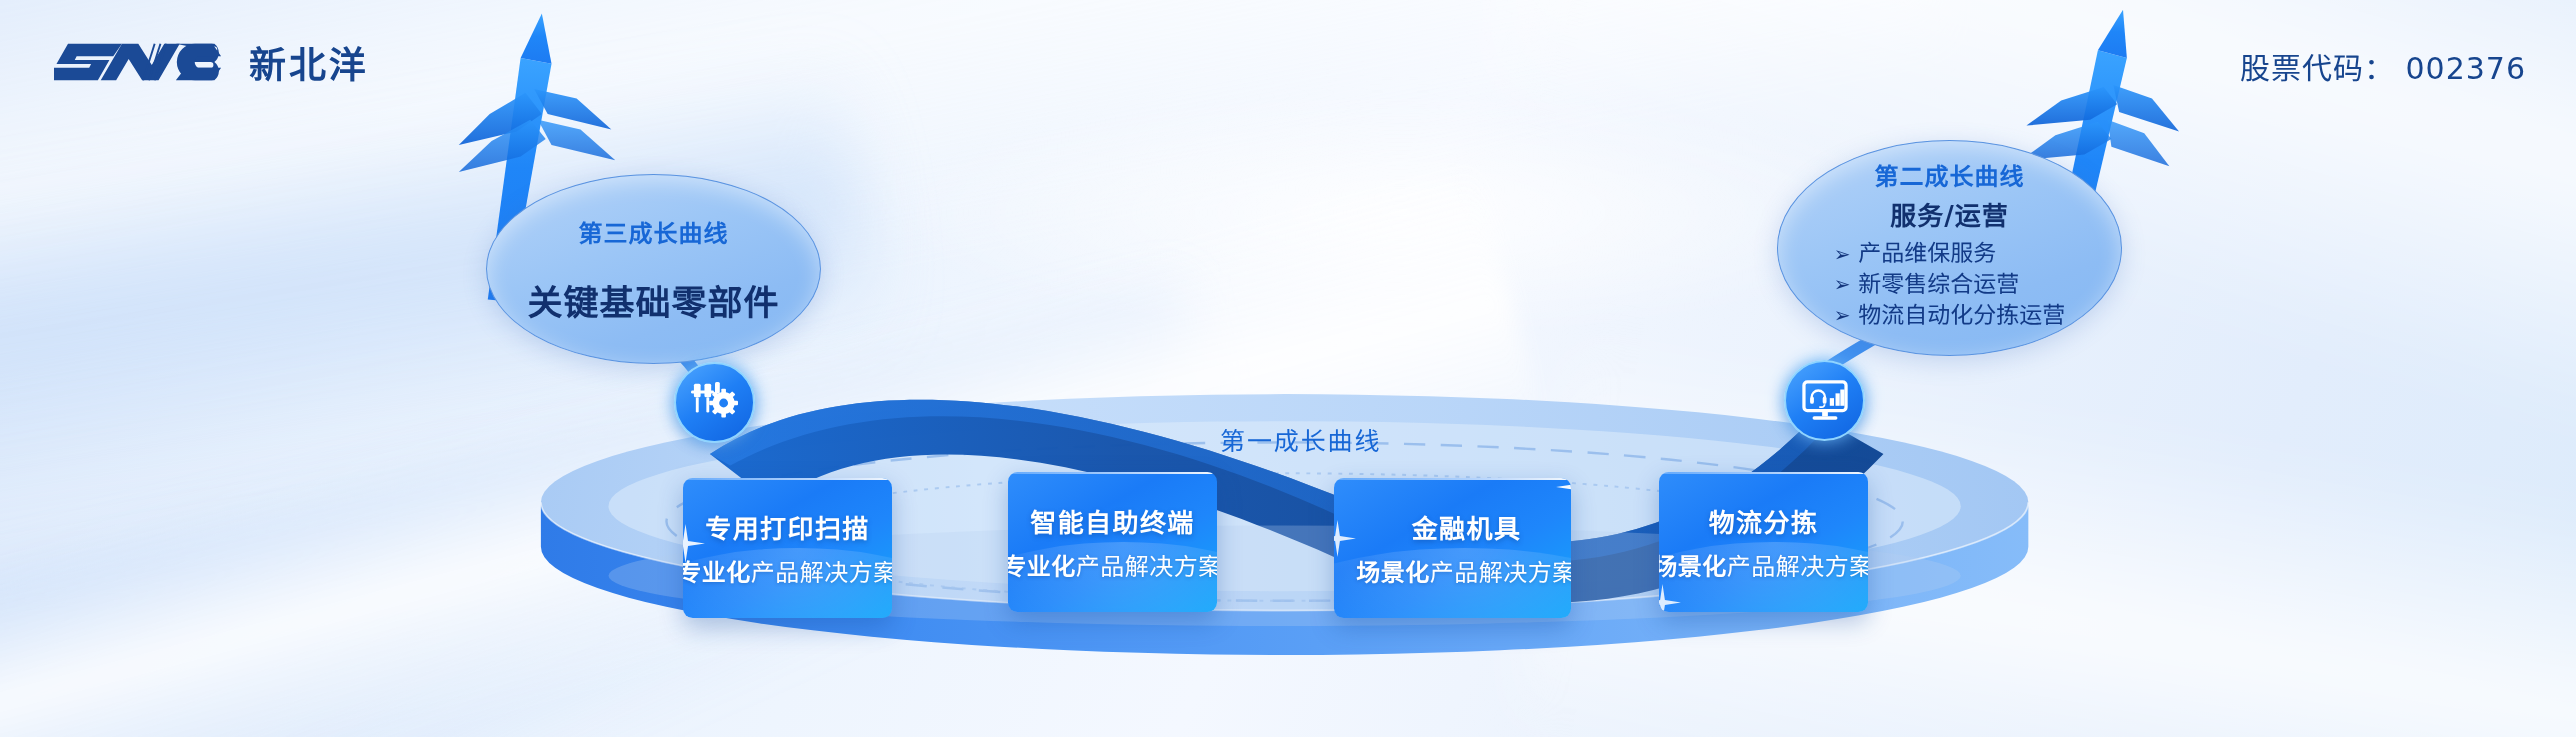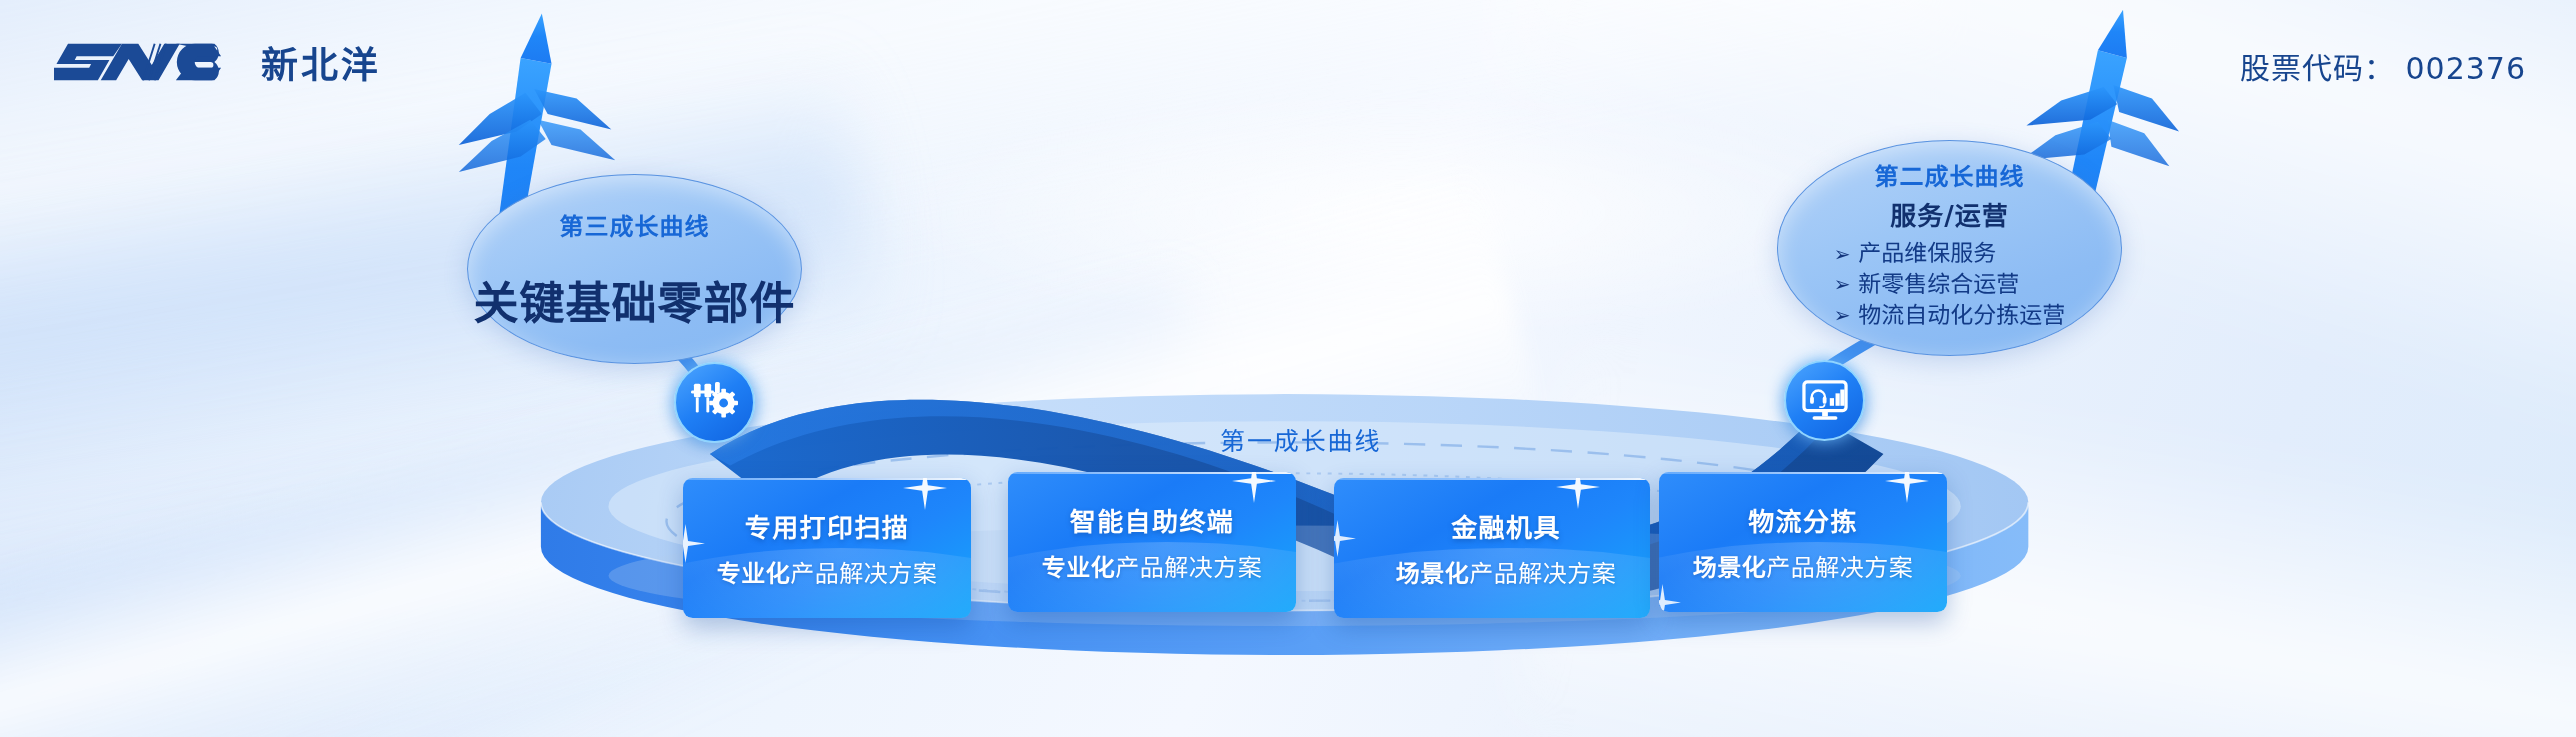--- a/index.html
+++ b/index.html
@@ -46,21 +46,21 @@
     background:linear-gradient(180deg,rgba(186,213,248,0),rgba(186,213,248,.55),rgba(186,213,248,0));
     transform:rotate(-9deg);filter:blur(33px);
   }
   .sweep.s7{
     left:869px;top:87px;width:1062px;height:251px;
     background:radial-gradient(ellipse at center,rgba(255,255,255,.85),rgba(255,255,255,0) 70%);
     filter:blur(17.4px);
   }
 
   
-  .logo-wrap{position:absolute;left:54px;top:35px;display:flex;align-items:center;gap:23px;}
+  .logo-wrap{position:absolute;left:54px;top:35px;display:flex;align-items:center;gap:11px;}
   .logo-mark{display:block;}
   .logo-cn{
     font-size:37px;font-weight:700;color:#17458e;letter-spacing:2.9px;
     font-family:"DejaVu Sans","Liberation Sans",sans-serif;
   }
   .stock-code{
     position:absolute;right:50px;top:44px;
     font-size:30px;color:#17458e;letter-spacing:1px;font-weight:500;
     font-family:"DejaVu Sans","Liberation Sans",sans-serif;
     white-space:nowrap;
@@ -80,23 +80,23 @@
     text-align:center;
     font-family:"DejaVu Sans","Liberation Sans",sans-serif;
   }
   .bubble .curve-tag{
     color:#1767d6;font-size:24px;font-weight:700;letter-spacing:1px;
   }
   .bubble .headline{
     color:#11306e;font-weight:700;letter-spacing:1px;
   }
   .bubble-left{
-    left:467px;top:174px;width:333px;height:188px;justify-content:center;gap:25px;
-  }
-  .bubble-left .headline{font-size:45px;}
+    left:486px;top:174px;width:333px;height:188px;justify-content:center;gap:25px;
+  }
+  .bubble-left .headline{font-size:35px;}
   .bubble-right{
     left:1777px;top:140px;width:343px;height:198px;padding-top:15.5px;gap:3.9px;
   }
   .bubble-right .headline{font-size:26px;margin-bottom:1.9px;}
   .bubble-right ul{
     list-style:none;margin:0;padding:0;text-align:left;
   }
   .bubble-right li{
     color:#123a86;font-size:23px;line-height:1.34;white-space:nowrap;
     display:flex;align-items:center;gap:7.7px;font-weight:500;
@@ -110,26 +110,26 @@
     border:2.9px solid #8fd4ff;
     box-shadow:0 0 17.4px rgba(110,190,255,.9),0 3.9px 13.5px rgba(20,70,160,.35);
     display:flex;align-items:center;justify-content:center;
   }
   .node-icon svg{display:block;}
   .node-left{left:674px;top:362px;}
   .node-right{left:1784px;top:360px;}
 
   
   .card{
-    position:absolute;width:288px;height:140px;border-radius:9.7px;
+    position:absolute;width:209px;height:140px;border-radius:9.7px;
     background:linear-gradient(150deg,#2f8dfb 0%,#1a7bf7 35%,#1e86fb 60%,#16a7fb 100%);
     box-shadow:0 9.7px 25px rgba(16,72,160,.3);
     overflow:hidden;
     display:flex;flex-direction:column;align-items:center;justify-content:center;gap:8.7px;
-    font-family:Liberation Mono, monospace;
+    font-family:Liberation Sans, sans-serif;
   }
   .card:before{
     content:"";position:absolute;left:0;top:0;right:0;height:1.9px;
     background:linear-gradient(90deg,rgba(255,255,255,.25),rgba(255,255,255,.95));
   }
   .card:after{
     content:"";position:absolute;left:-40%;bottom:-70%;width:190%;height:120%;
     border-radius:50%;
     background:radial-gradient(ellipse at 50% 0%,rgba(255,255,255,.18),rgba(255,255,255,0) 62%);
   }

